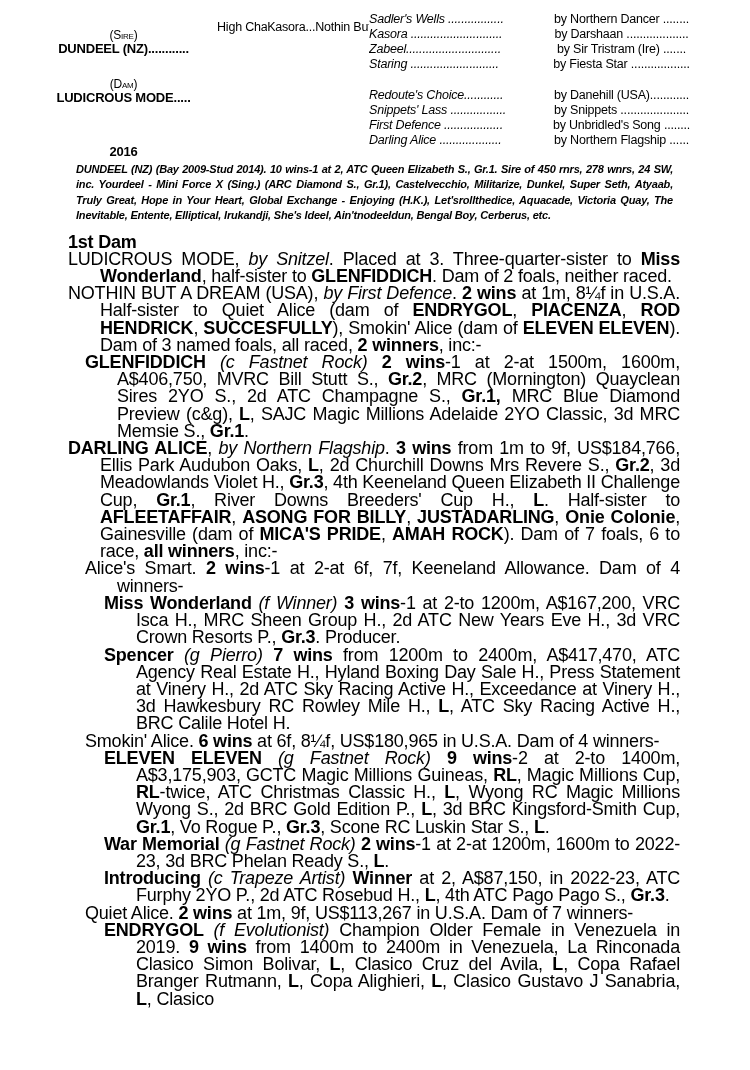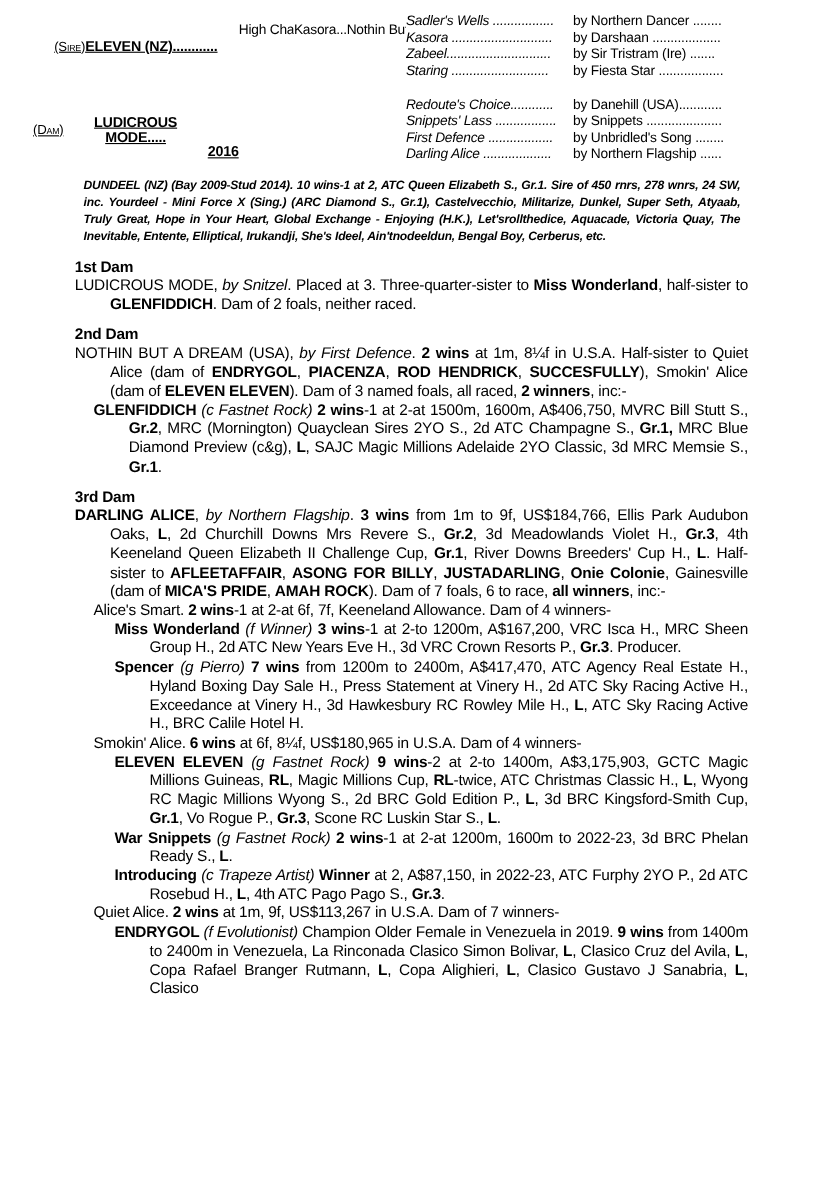--- a/index.html
+++ b/index.html
@@ -13,27 +13,26 @@
   }
   
   .ped-table {
     display: flex;
     margin: 12px 28px 0 30px;
     font-size: 12.5px;
   }
   .ped-col1 { width: 187px; display: flex; flex-direction: column; }
   .ped-col2 { width: 152px; display: flex; flex-direction: row; }
   .ped-col3 { width: 152px; display: flex; flex-direction: column; font-style: italic; }
-  .ped-col4 { flex: 1; display: flex; flex-direction: column; }
+  .ped-col4 { flex: 1; display: flex; flex-direction: column; align-items: center; }
   .ped-group {
     height: 60px;
-    display: flex; flex-direction: row;
+    display: flex; flex-direction: column;
     justify-content: center; align-items: center;
     text-align: center;
-    text-decoration: underline;
   }
   .ped-gap { height: 16px; }
   .ped-cell2 {
     height: 30px; display: flex; align-items: center;
     white-space: nowrap; overflow: hidden;
   }
   .ped-row {
     height: 15px; line-height: 15px;
     white-space: nowrap; overflow: hidden;
   }
@@ -43,21 +42,21 @@
   
   .sire-summary {
     margin: 14px 77px 0 76px;
     font-weight: bold; font-style: italic;
     font-size: 11px; line-height: 15.4px;
     text-align: justify;
     letter-spacing: -0.2px;
   }
   
   .sections {
-    font-size: 14px; line-height: 17.2px;
+    font-size: 18px; line-height: 17.2px;
   }
   .section-heading {
     font-weight: bold;
     margin: 10px 70px 0 68px;
   }
   .para {
     text-align: justify;
     margin-right: 70px;
   }
   .l0 { margin-left: 100px; text-indent: -32px; }
@@ -67,21 +66,21 @@
   .s-i  { font-style: italic; margin-top: 31px; }
   .s-bi { font-weight: bold; font-style: italic; }
 </style>
 </head>
 <body>
 
 <div class="ped-table">
   <div class="ped-col1">
     <div class="ped-group">
       <div class="ped-tag">(Sire)</div>
-      <div class="ped-parent-name">ELEVEN (NZ)............</div>
+      <div class="ped-parent-name">DUNDEEL (NZ)............</div>
     </div>
     <div class="ped-gap"></div>
     <div class="ped-group">
       <div class="ped-tag">(Dam)</div>
       <div class="ped-parent-name">LUDICROUS MODE.....</div>
       <div class="ped-year">2016</div>
     </div>
   </div>
 
   <div class="ped-col2">
@@ -114,27 +113,25 @@
     <div class="ped-row">by Unbridled's Song ........</div>
     <div class="ped-row">by Northern Flagship ......</div>
   </div>
 </div>
 
 <div class="sire-summary"><span class="s-bi">DUNDEEL (NZ) (Bay 2009-Stud 2014). 10 wins-1 at 2, ATC Queen Elizabeth S., Gr.1. Sire of 450 rnrs, 278 wnrs, 24 SW, inc. Yourdeel - Mini Force X (Sing.) (ARC Diamond S., Gr.1), Castelvecchio, Militarize, Dunkel, Super Seth, Atyaab, Truly Great, Hope in Your Heart, Global Exchange - Enjoying (H.K.), Let'srollthedice, Aquacade, Victoria Quay, The Inevitable, Entente, Elliptical, Irukandji, She's Ideel, Ain'tnodeeldun, Bengal Boy, Cerberus, etc.</span></div>
 
 <div class="sections">
     <div class="section-heading">1st Dam</div>
     <div class="para l0">LUDICROUS MODE, <span class="s-i">by Snitzel</span>. Placed at 3. Three-quarter-sister to <span class="s-b">Miss Wonderland</span>, half-sister to <span class="s-b">GLENFIDDICH</span>. Dam of 2 foals, neither raced.</div>
-    <div class="section-heading">2nd Dam</div>
     <div class="para l0">NOTHIN BUT A DREAM (USA), <span class="s-i">by First Defence</span>. <span class="s-b">2 wins</span> at 1m, 8¼f in U.S.A. Half-sister to Quiet Alice (dam of <span class="s-b">ENDRYGOL</span>, <span class="s-b">PIACENZA</span>, <span class="s-b">ROD HENDRICK</span>, <span class="s-b">SUCCESFULLY</span>), Smokin' Alice (dam of <span class="s-b">ELEVEN ELEVEN</span>). Dam of 3 named foals, all raced, <span class="s-b">2 winners</span>, inc:-</div>
     <div class="para l1"><span class="s-b">GLENFIDDICH</span> <span class="s-i">(c Fastnet Rock)</span> <span class="s-b">2 wins</span>-1 at 2-at 1500m, 1600m, A$406,750, MVRC Bill Stutt S., <span class="s-b">Gr.2</span>, MRC (Mornington) Quayclean Sires 2YO S., 2d ATC Champagne S., <span class="s-b">Gr.1,</span> MRC Blue Diamond Preview (c&amp;g), <span class="s-b">L</span>, SAJC Magic Millions Adelaide 2YO Classic, 3d MRC Memsie S., <span class="s-b">Gr.1</span>.</div>
-    <div class="section-heading">3rd Dam</div>
     <div class="para l0"><span class="s-b">DARLING ALICE</span>, <span class="s-i">by Northern Flagship</span>. <span class="s-b">3 wins</span> from 1m to 9f, US$184,766, Ellis Park Audubon Oaks, <span class="s-b">L</span>, 2d Churchill Downs Mrs Revere S., <span class="s-b">Gr.2</span>, 3d Meadowlands Violet H., <span class="s-b">Gr.3</span>, 4th Keeneland Queen Elizabeth II Challenge Cup, <span class="s-b">Gr.1</span>, River Downs Breeders' Cup H., <span class="s-b">L</span>. Half-sister to <span class="s-b">AFLEETAFFAIR</span>, <span class="s-b">ASONG FOR BILLY</span>, <span class="s-b">JUSTADARLING</span>, <span class="s-b">Onie Colonie</span>, Gainesville (dam of <span class="s-b">MICA'S PRIDE</span>, <span class="s-b">AMAH ROCK</span>). Dam of 7 foals, 6 to race, <span class="s-b">all winners</span>, inc:-</div>
     <div class="para l1">Alice's Smart. <span class="s-b">2 wins</span>-1 at 2-at 6f, 7f, Keeneland Allowance. Dam of 4 winners-</div>
     <div class="para l2"><span class="s-b">Miss Wonderland</span> <span class="s-i">(f Winner)</span> <span class="s-b">3 wins</span>-1 at 2-to 1200m, A$167,200, VRC Isca H., MRC Sheen Group H., 2d ATC New Years Eve H., 3d VRC Crown Resorts P., <span class="s-b">Gr.3</span>. Producer.</div>
     <div class="para l2"><span class="s-b">Spencer</span> <span class="s-i">(g Pierro)</span> <span class="s-b">7 wins</span> from 1200m to 2400m, A$417,470, ATC Agency Real Estate H., Hyland Boxing Day Sale H., Press Statement at Vinery H., 2d ATC Sky Racing Active H., Exceedance at Vinery H., 3d Hawkesbury RC Rowley Mile H., <span class="s-b">L</span>, ATC Sky Racing Active H., BRC Calile Hotel H.</div>
     <div class="para l1">Smokin' Alice. <span class="s-b">6 wins</span> at 6f, 8¼f, US$180,965 in U.S.A. Dam of 4 winners-</div>
     <div class="para l2"><span class="s-b">ELEVEN ELEVEN</span> <span class="s-i">(g Fastnet Rock)</span> <span class="s-b">9 wins</span>-2 at 2-to 1400m, A$3,175,903, GCTC Magic Millions Guineas, <span class="s-b">RL</span>, Magic Millions Cup, <span class="s-b">RL</span>-twice, ATC Christmas Classic H., <span class="s-b">L</span>, Wyong RC Magic Millions Wyong S., 2d BRC Gold Edition P., <span class="s-b">L</span>, 3d BRC Kingsford-Smith Cup, <span class="s-b">Gr.1</span>, Vo Rogue P., <span class="s-b">Gr.3</span>, Scone RC Luskin Star S., <span class="s-b">L</span>.</div>
-    <div class="para l2"><span class="s-b">War Snippets</span> <span class="s-i">(g Fastnet Rock)</span> <span class="s-b">2 wins</span>-1 at 2-at 1200m, 1600m to 2022-23, 3d BRC Phelan Ready S., <span class="s-b">L</span>.</div>
+    <div class="para l2"><span class="s-b">War Memorial</span> <span class="s-i">(g Fastnet Rock)</span> <span class="s-b">2 wins</span>-1 at 2-at 1200m, 1600m to 2022-23, 3d BRC Phelan Ready S., <span class="s-b">L</span>.</div>
     <div class="para l2"><span class="s-b">Introducing</span> <span class="s-i">(c Trapeze Artist)</span> <span class="s-b">Winner</span> at 2, A$87,150, in 2022-23, ATC Furphy 2YO P., 2d ATC Rosebud H., <span class="s-b">L</span>, 4th ATC Pago Pago S., <span class="s-b">Gr.3</span>.</div>
     <div class="para l1">Quiet Alice. <span class="s-b">2 wins</span> at 1m, 9f, US$113,267 in U.S.A. Dam of 7 winners-</div>
     <div class="para l2"><span class="s-b">ENDRYGOL</span> <span class="s-i">(f Evolutionist)</span> Champion Older Female in Venezuela in 2019. <span class="s-b">9 wins</span> from 1400m to 2400m in Venezuela, La Rinconada Clasico Simon Bolivar, <span class="s-b">L</span>, Clasico Cruz del Avila, <span class="s-b">L</span>, Copa Rafael Branger Rutmann, <span class="s-b">L</span>, Copa Alighieri, <span class="s-b">L</span>, Clasico Gustavo J Sanabria, <span class="s-b">L</span>, Clasico</div>
   </div>
 
 </body></html>

